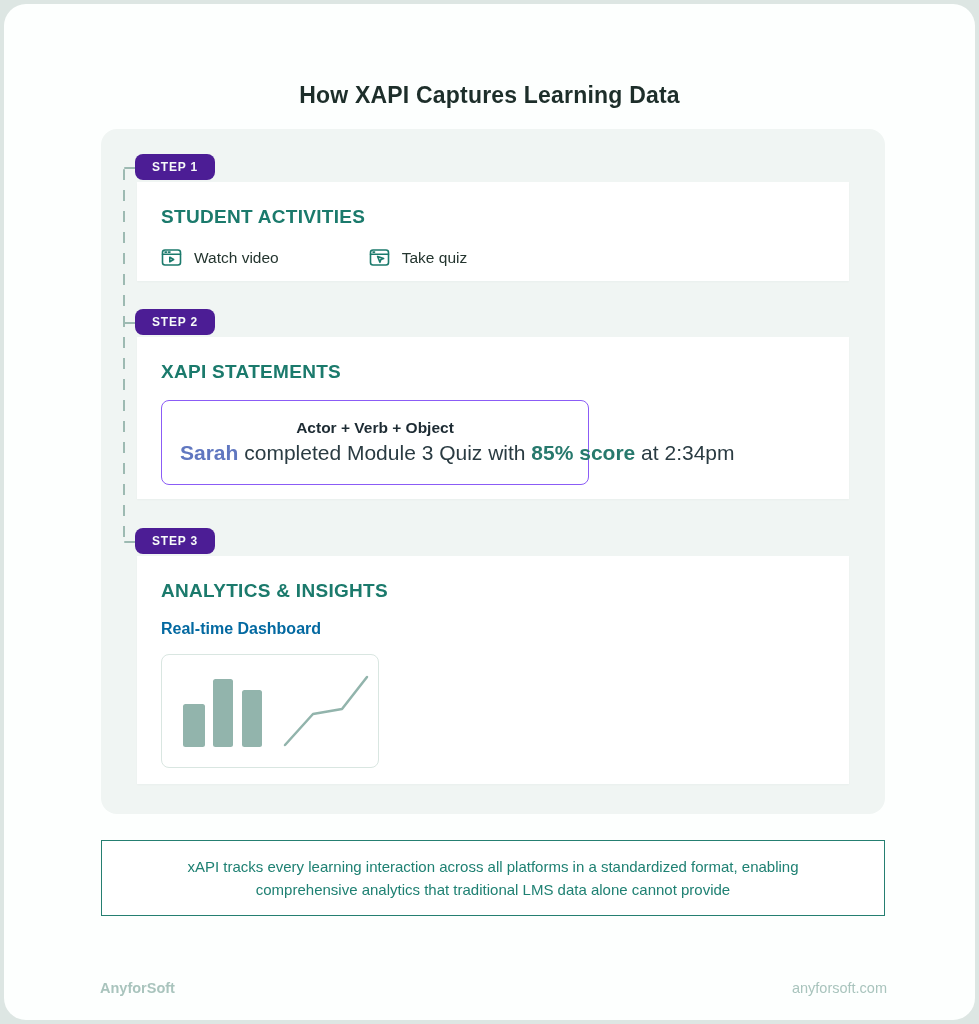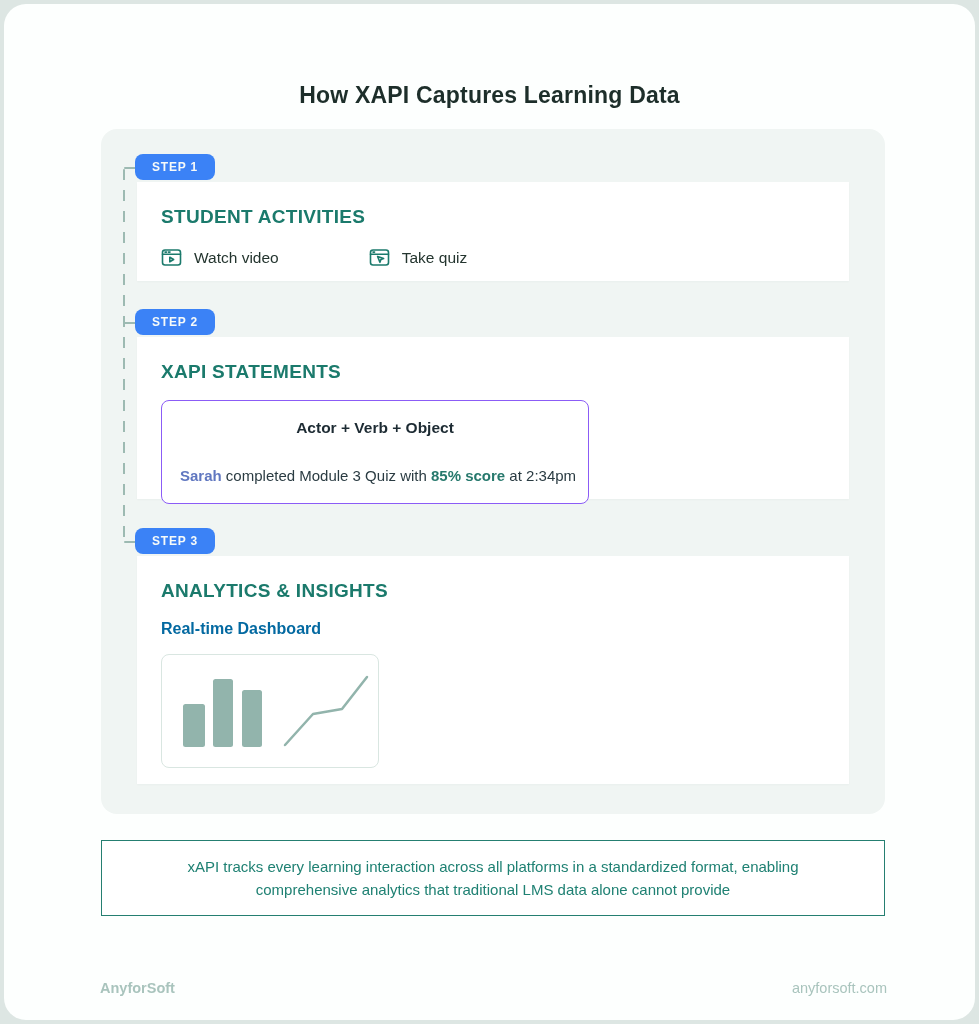--- a/index.html
+++ b/index.html
@@ -33,21 +33,21 @@
     width:2px; height:378px;
     background:repeating-linear-gradient(to bottom,#9dbab2 0 11px,transparent 11px 21px);
     border-radius:1px;
   }
   .flow-hook {
     position:absolute; left:23px; width:12px; height:2px;
     background:#9dbab2; border-radius:1px;
   }
   .step-badge {
     position:absolute; left:34px;
-    background:#3b82f6; color:#f6faf9;
+    background:#4c1d95; color:#f6faf9;
     font-size:12px; font-weight:700; letter-spacing:.8px;
     padding:7px 17px; border-radius:8px;
     line-height:1;
   }
   .card {
     position:absolute; left:36px; width:712px;
     background:#ffffff; border-radius:0;
     box-shadow:0 1px 2px rgba(30,60,55,.03);
     padding:24px;
   }
@@ -60,21 +60,21 @@
   .activity svg { display:block; }
   .activity-label { font-size:15.5px; color:#24352f; }
   .statement-box {
     margin-top:17px; width:428px;
     border:1px solid #8b5cf6; border-radius:8px;
     background:#fff;
     padding:18px 18px 19px;
     text-align:center;
   }
   .statement-formula { font-size:15.5px; font-weight:700; color:#1d2b33; }
-  .statement-line { margin-top:30px; font-size:15px; color:#2a3b42; white-space:nowrap; }
+  .statement-line { margin-top:4px; font-size:21px; color:#2a3b42; white-space:nowrap; }
   .statement-actor { color:#6077c0; font-weight:700; }
   .statement-score { color:#27796d; font-weight:700; }
   .dash-subheading { margin-top:18px; font-size:16px; font-weight:700; color:#0369a1; }
   .dashboard-box {
     margin-top:16px; width:218px; height:114px;
     border:1px solid #d9e6e1; border-radius:8px;
     background:#fff;
   }
   .callout {
     position:absolute; left:97px; top:836px;

